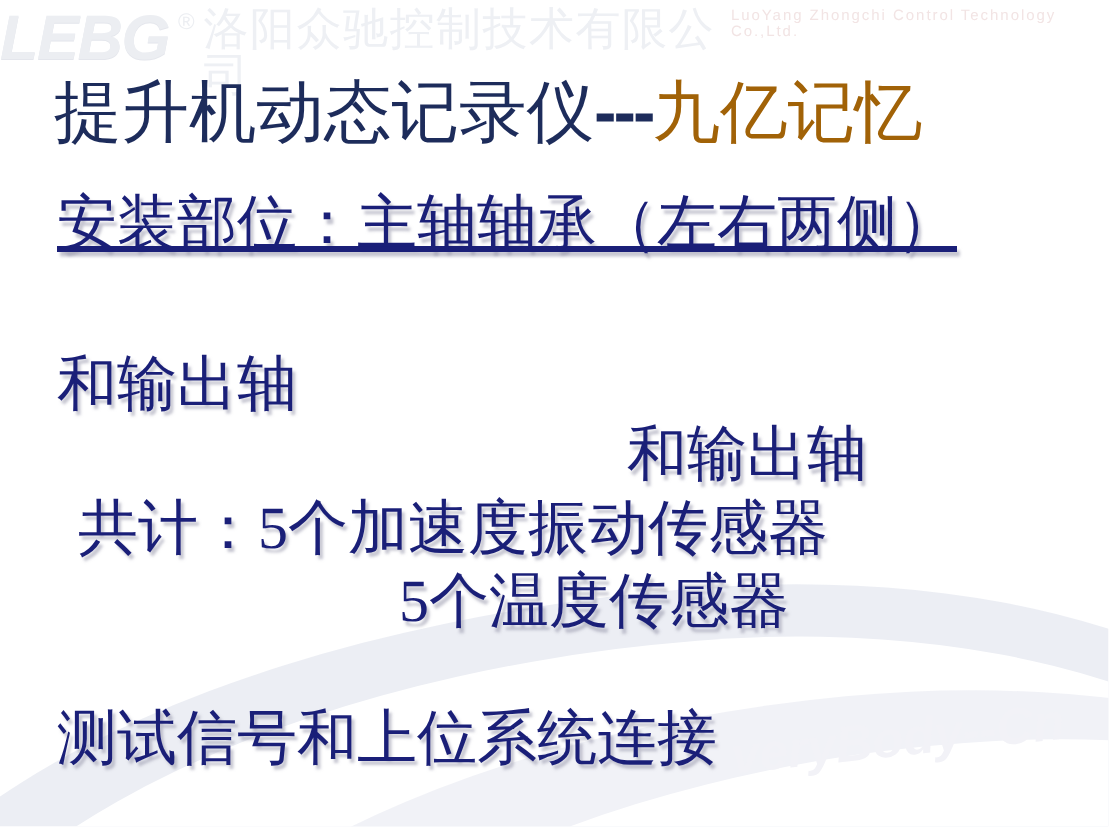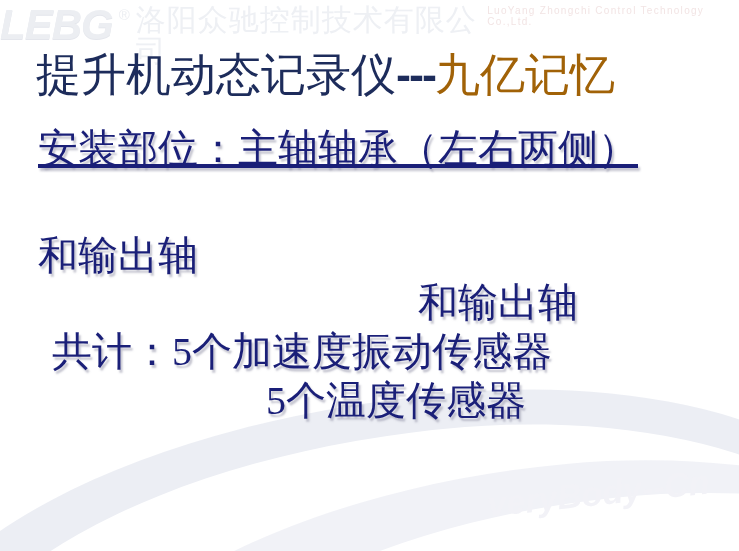--- a/index.html
+++ b/index.html
@@ -226,15 +226,16 @@
 
 
     <div class="body-line line-3">和输出轴</div>
 
     <div class="body-line line-4">和输出轴</div>
 
     <div class="body-line line-5">共计：5个加速度振动传感器</div>
 
     <div class="body-line line-6">5个温度传感器</div>
 
+    <div class="body-line line-7">测试信号和上位系统连接</div>
 
   </div>
 </div>
 
 </body></html>

